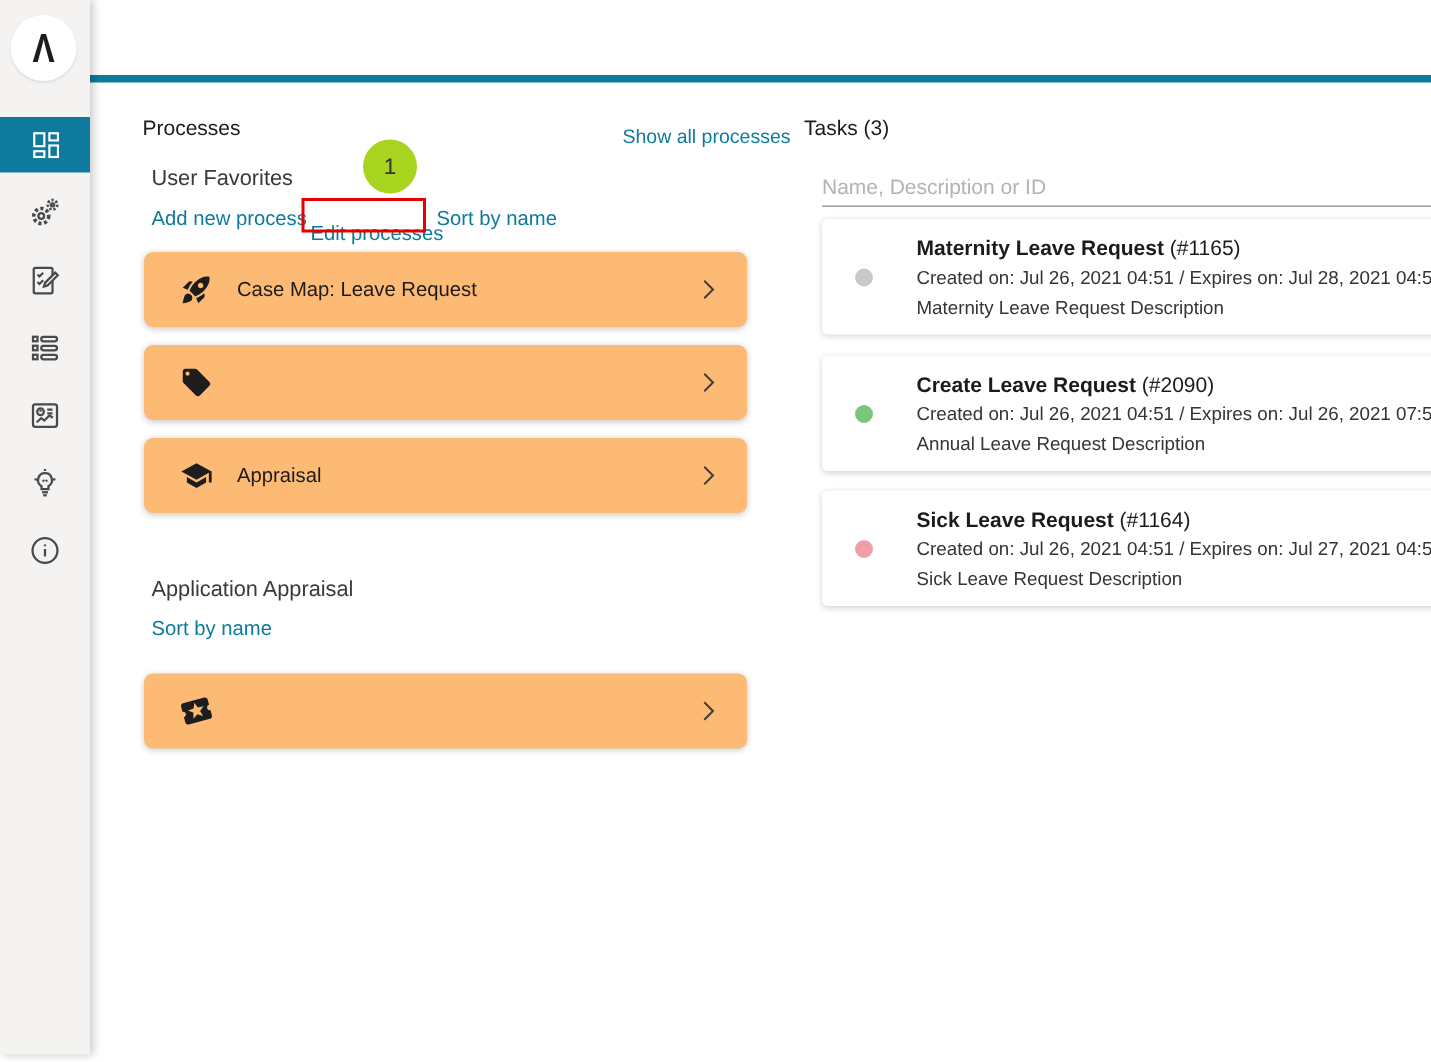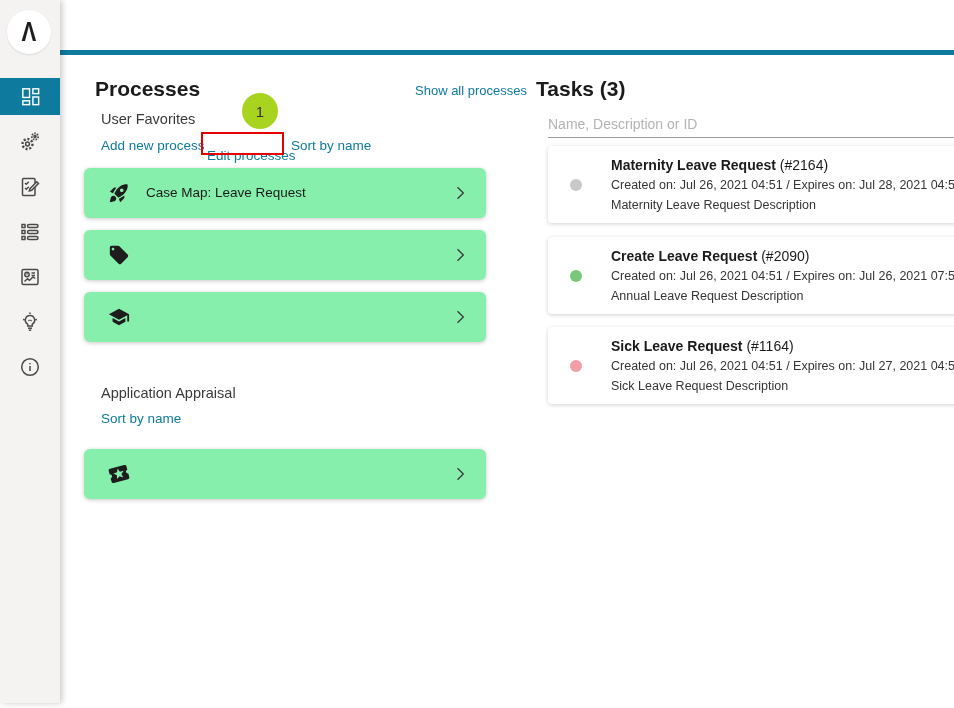--- a/index.html
+++ b/index.html
@@ -18,39 +18,39 @@
               justify-content:center; cursor:pointer; }
   .nav-item svg { stroke:#4a4a4a; fill:none; stroke-width:1.5; }
   .nav-item.active { background:#0e7a9d; }
   .nav-item.active svg { stroke:#fff; }
 
   
   .topbar { position:absolute; left:60px; top:0; width:894px; height:55px; background:#fff;
             border-bottom:5px solid #0e7a9d; z-index:2; }
 
   
-  .h1 { position:absolute; font-size:21px; font-weight:bold; color:#1b1b1b; }
+  .h1 { position:absolute; font-size:14px; font-weight:normal; color:#1b1b1b; }
   .processes-title { left:95px; top:77px; }
   .tasks-title { left:536px; top:77px; }
   .link { position:absolute; color:#0e7a9d; font-size:13.5px; cursor:pointer; }
   .show-all { left:415px; top:83px; font-size:13px; }
   .uf-title { position:absolute; left:101px; top:111px; font-size:14.5px; color:#3a3a3a; }
   .act-add  { left:101px; top:138px; }
   .act-edit { left:207px; top:148px; }
   .act-sort { left:291px; top:138px; }
   .af-title { position:absolute; left:101px; top:385px; font-size:14.5px; color:#3a3a3a; }
   .af-sort  { left:101px; top:411px; }
 
   .annot-box { position:absolute; left:201px; top:132px; width:83px; height:23px;
                border:2px solid #e60000; z-index:4; pointer-events:none; }
   .annot-badge { position:absolute; left:242px; top:93px; width:36px; height:36px;
                  border-radius:50%; background:#a8d420; display:flex; align-items:center;
                  justify-content:center; font-size:15px; color:#333; z-index:4; }
 
-  .pcard { position:absolute; left:84px; width:402px; height:50px; background:#86efac;
+  .pcard { position:absolute; left:96px; width:402px; height:50px; background:#fdba74;
            border-radius:6px; box-shadow:0 1px 4px rgba(0,0,0,0.22); cursor:pointer; }
   .pcard-1 { top:168px; } .pcard-2 { top:230px; } .pcard-3 { top:292px; } .pcard-app { top:449px; }
   .pcard .picon { position:absolute; left:24px; top:14px; width:22px; height:22px; fill:#1d1d1d; }
   .pcard .plabel { position:absolute; left:62px; top:0; line-height:50px; font-size:13.5px; color:#1b1b1b; }
   .pcard .chev { position:absolute; right:16px; top:15px; width:20px; height:20px;
                  stroke:#3c3c3c; fill:none; stroke-width:1.6; }
 
   
   .task-search { position:absolute; left:548px; top:110px; width:432px; height:28px;
                  border:none; border-bottom:1px solid #9a9a9a; font-size:14px; color:#333;
@@ -172,20 +172,21 @@
     </svg>
     <svg class="chev" viewBox="0 0 24 24">
         <path d="M9 5l7 7-7 7"></path>
       </svg>
   </div>
 
   <div class="pcard pcard-3">
     <svg class="picon" viewBox="0 0 24 24">
       <path d="M5 13.18v4L12 21l7-3.82v-4L12 17l-7-3.82zM12 3L1 9l11 6 9-4.91V17h2V9L12 3z"></path>
     </svg>
+    <span class="plabel">Appraisal</span>
     <svg class="chev" viewBox="0 0 24 24">
         <path d="M9 5l7 7-7 7"></path>
       </svg>
   </div>
 
   <div class="af-title">Application Appraisal</div>
   <div class="link af-sort">Sort by name</div>
 
   <div class="pcard pcard-app">
     <svg class="picon" viewBox="0 0 24 24" style="transform:rotate(-15deg);">
@@ -196,21 +197,21 @@
       </svg>
   </div>
 
   <div class="h1 tasks-title">Tasks (3)</div>
   <input class="task-search" type="text" placeholder="Name, Description or ID" style="">
 
   <div class="tcard tcard-1">
     <div class="tdot" style="background: rgb(201, 201, 201);"></div>
     <div class="tbody">
       <div class="tline"><span class="ttitle">Maternity Leave Request</span>
-        <span class="tid">(#2164)</span></div>
+        <span class="tid">(#1165)</span></div>
       <div class="tmeta">Created on: Jul 26, 2021 04:51 / Expires on: Jul 28, 2021 04:51</div>
       <div class="tdesc">Maternity Leave Request Description</div>
     </div>
   </div>
 
   <div class="tcard tcard-2">
     <div class="tdot" style="background: rgb(121, 200, 121);"></div>
     <div class="tbody">
       <div class="tline"><span class="ttitle">Create Leave Request</span>
         <span class="tid">(#2090)</span></div>

